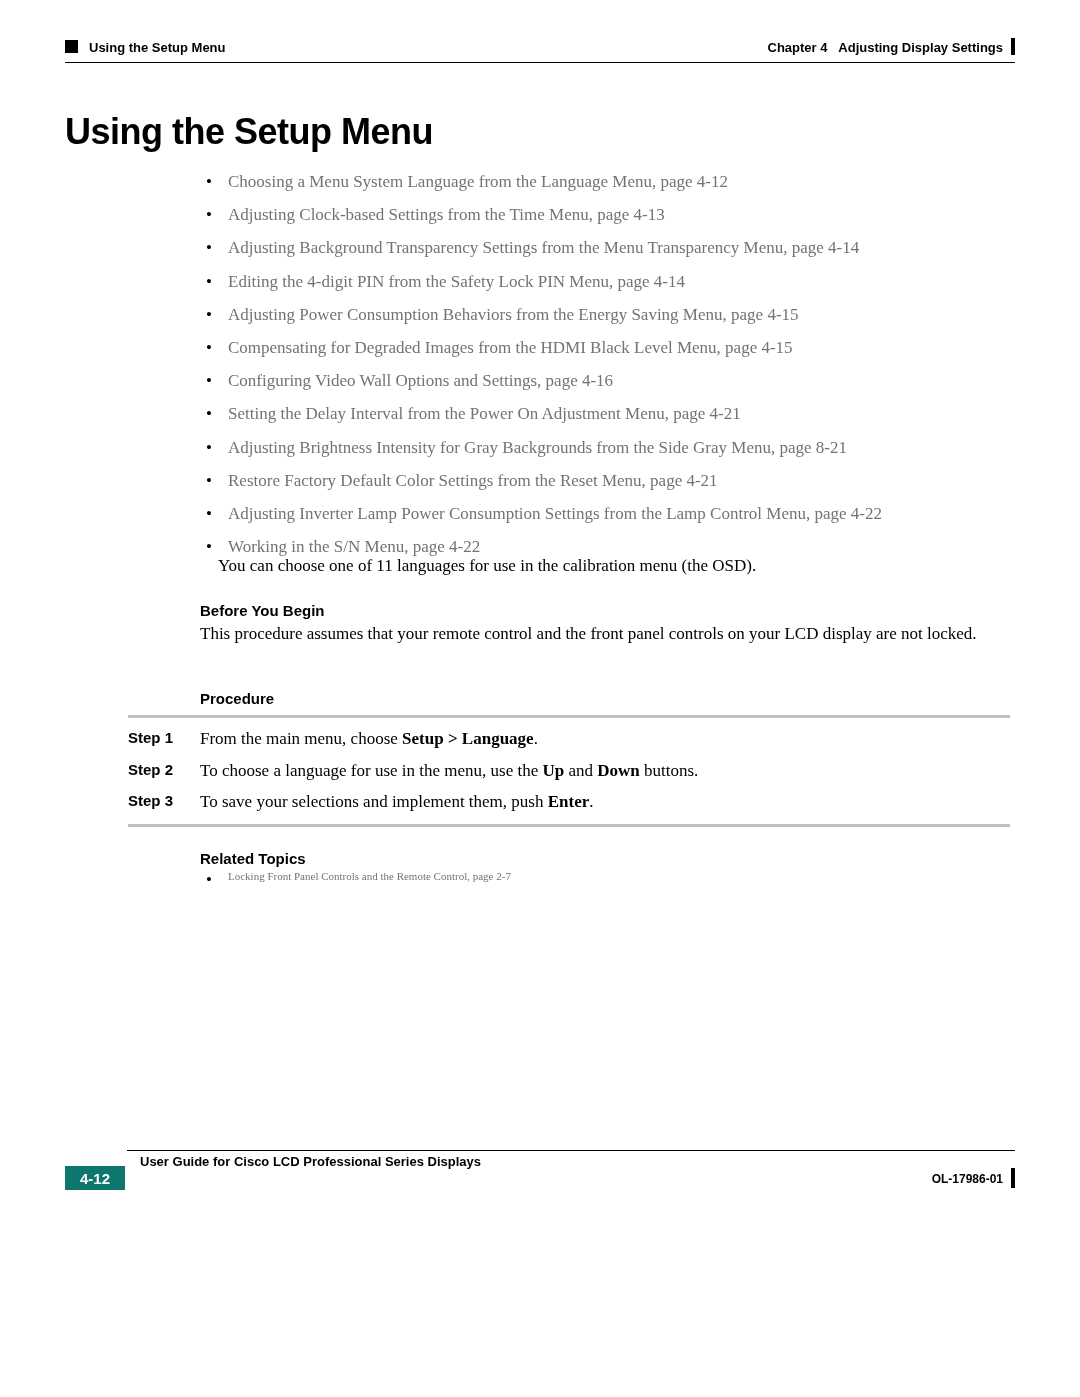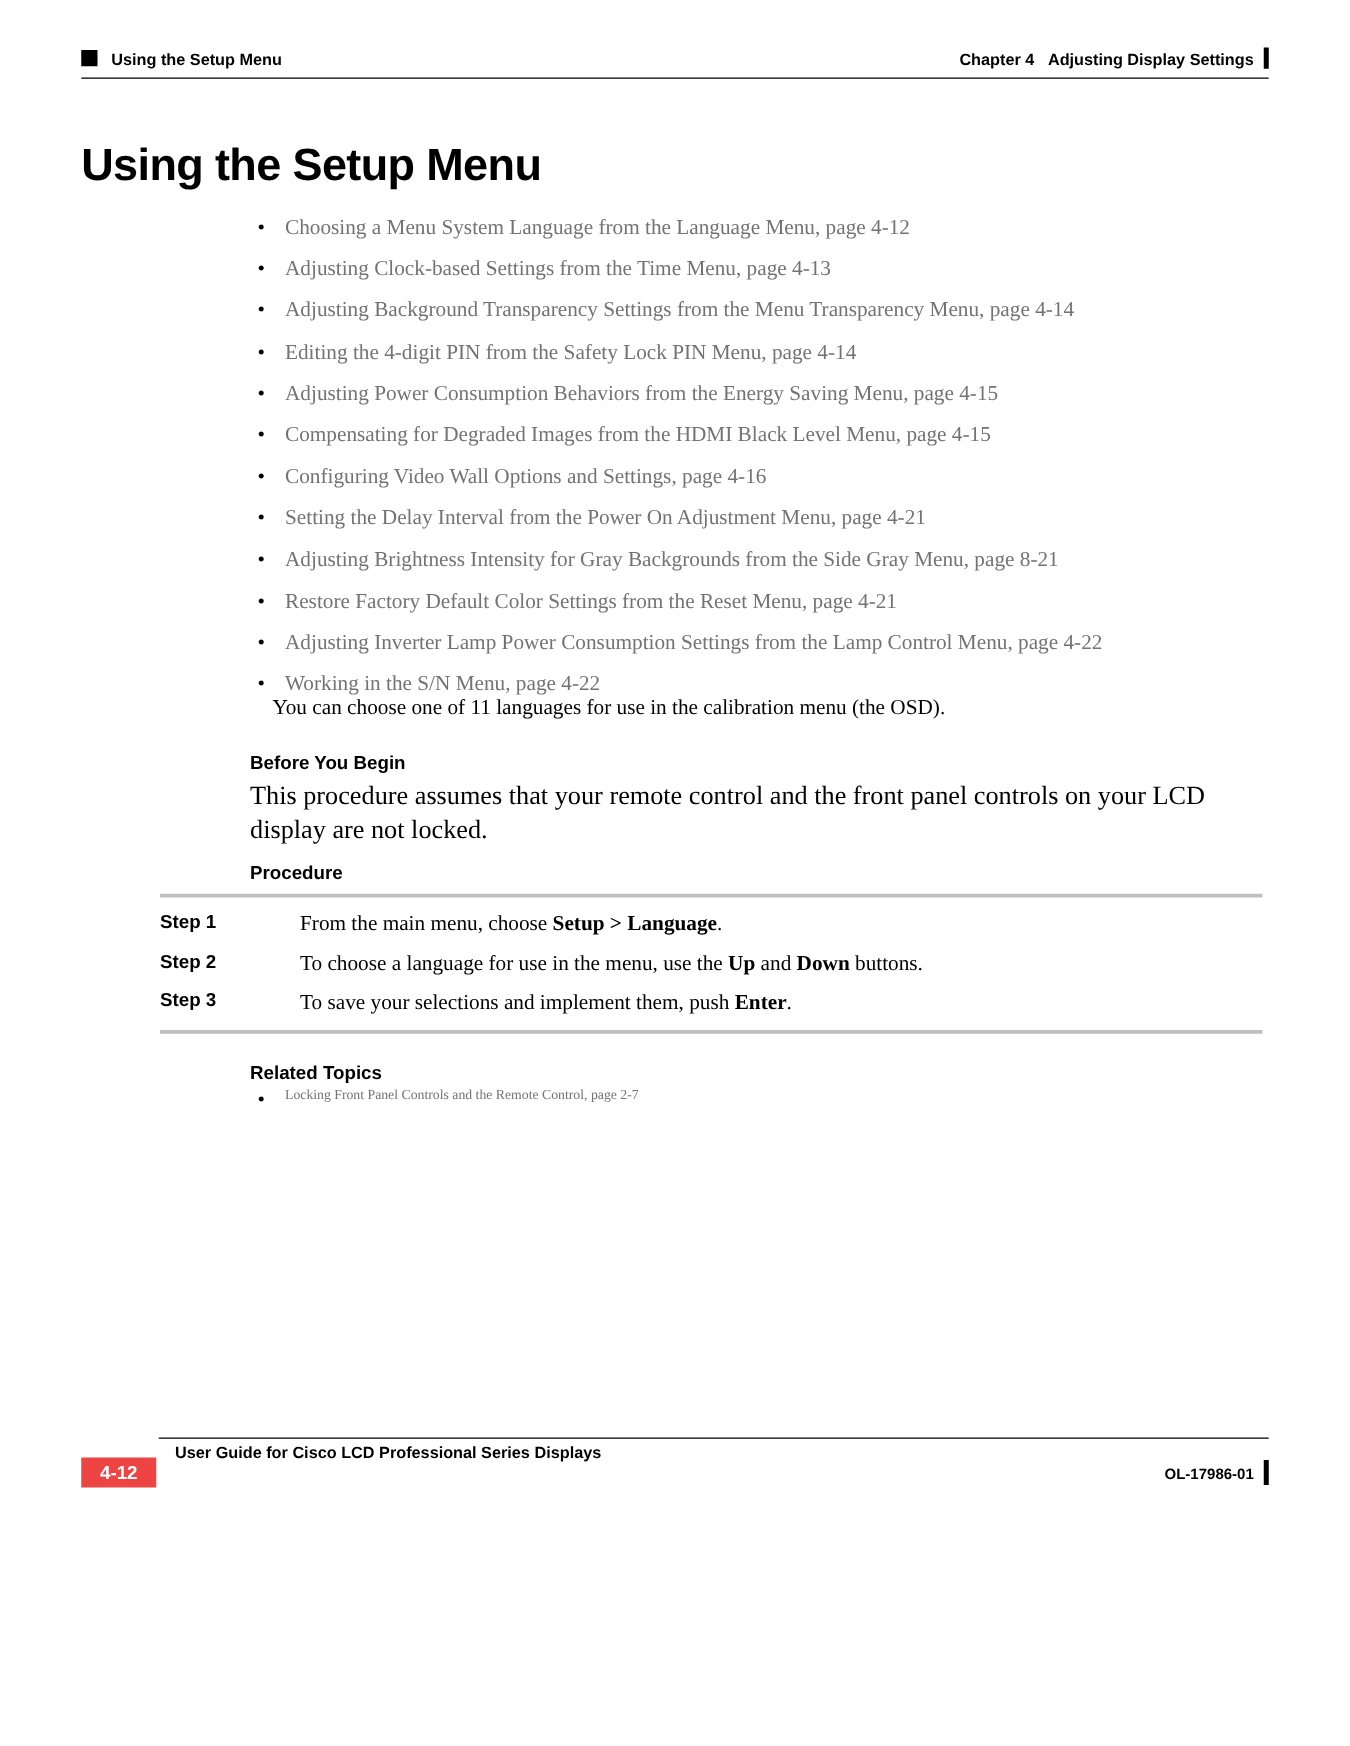--- a/index.html
+++ b/index.html
@@ -135,21 +135,21 @@
     font-family: Arial, Helvetica, sans-serif;
     font-weight: bold;
     font-size: 15px;
     text-align: right;
   }
   .byb-p {
     position: absolute;
     left: 200px;
     right: 70px;
     top: 623px;
-    font-size: 21px;
+    font-size: 17px;
     line-height: 1.3;
   }
   .proc-h {
     position: absolute;
     left: 200px;
     top: 690px;
     font-family: Arial, Helvetica, sans-serif;
     font-weight: bold;
     font-size: 15px;
   }
@@ -165,21 +165,20 @@
     position: absolute;
     left: 128px;
     right: 70px;
     top: 726px;
     font-size: 17px;
   }
   .step-row {
     display: flex;
     margin-bottom: 6px;
     line-height: 1.5;
-    gap: 40px;
   }
   .step-row .slabel {
     width: 72px;
     font-family: Arial, Helvetica, sans-serif;
     font-weight: bold;
     font-size: 15px;
     padding-top: 1px;
   }
   .step-row .stext { flex: 1; }
   .rule2 {
@@ -229,21 +228,21 @@
     position: absolute;
     left: 75px;
     top: 0;
   }
   .ftr .pnum-box {
     position: absolute;
     left: 0;
     top: 12px;
     width: 60px;
     height: 24px;
-    background: #ef4444;
+    background: #0f766e;
     color: #fff;
     font-size: 15px;
     display: flex;
     align-items: center;
     justify-content: center;
   }
   .ftr .doc-id {
     position: absolute;
     right: 12px;
     top: 18px;

